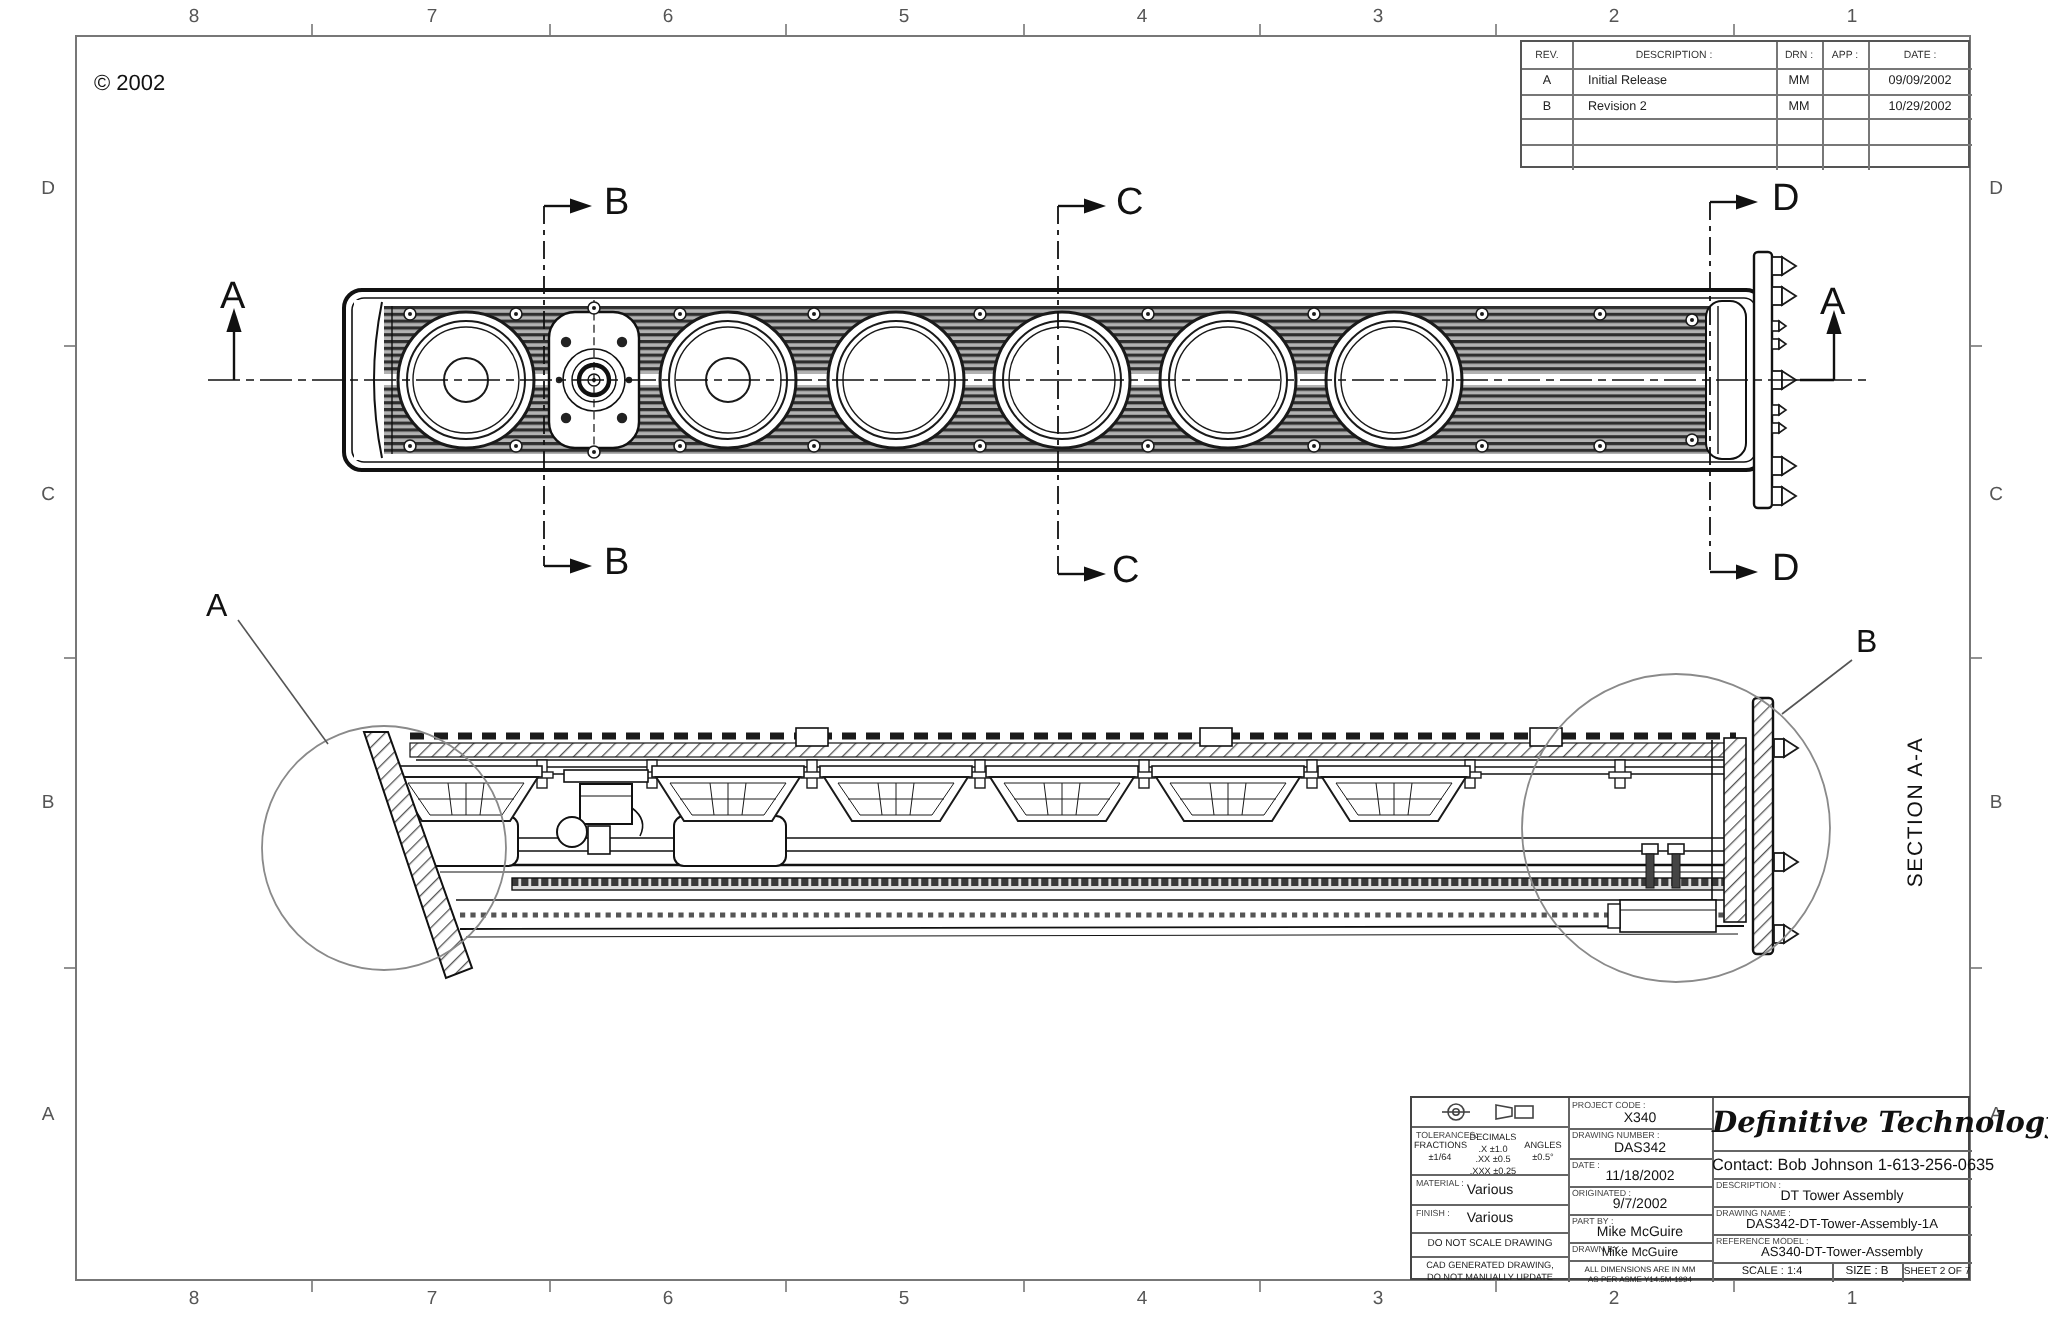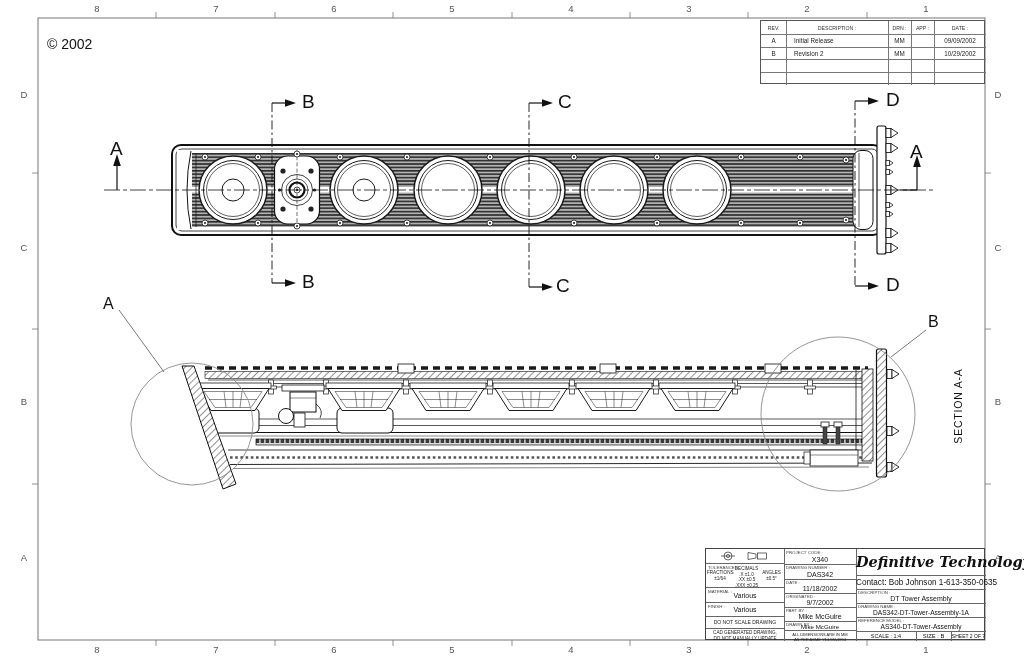--- a/index.html
+++ b/index.html
@@ -3,21 +3,21 @@
 <meta charset="utf-8">
 <style>
   * { margin:0; padding:0; box-sizing:border-box; }
   html,body { width:1024px; height:663px; background:#fff; font-family:"Liberation Sans", sans-serif; color:#1a1a1a; overflow:hidden; }
   #sheet { position:relative; width:1024px; height:663px; background:#fff; }
   svg { position:absolute; left:0; top:0; }
   .abs { position:absolute; }
   .zone { position:absolute; width:22px; text-align:center; font-size:9.5px; color:#555; }
   .cutlabel { position:absolute; font-size:19px; font-weight:normal; color:#111; letter-spacing:.5px; }
   .detlabel { position:absolute; font-size:16px; color:#111; }
-  .copyright { position:absolute; left:47px; top:36px; font-size:14px; color:#111;text-align:right; }
+  .copyright { position:absolute; left:47px; top:36px; font-size:11px; color:#111;text-align:right; }
   .secttitle { position:absolute; left:908px; top:400px; width:100px; text-align:center;
                font-size:10.5px; letter-spacing:.8px; color:#111; transform:rotate(-90deg); }
   
   .revtbl { position:absolute; left:760px; top:20px; width:225px; height:64px; border:1px solid #555; }
   .rline { position:absolute; background:#777; }
   .rtext { position:absolute; font-size:5.2px; color:#333; text-align:center; overflow:hidden; white-space:nowrap; }
   .rcell { position:absolute; font-size:6.3px; color:#222; text-align:center; white-space:nowrap; }
   
   .tblock { position:absolute; left:705px; top:548px; width:280px; height:92px; border:1.2px solid #444; background:#fff; }
   .tline { position:absolute; background:#666; }
@@ -447,21 +447,21 @@
   <div class="tlabel" style="left:80px;top:59px">PART BY :</div>
   <div class="tvalue" style="left:78px;top:64px;width:72px">Mike McGuire</div>
   <div class="tlabel" style="left:80px;top:72.5px">DRAWN BY :</div>
   <div class="tvalue" style="left:78px;top:74px;width:72px;font-size:6.2px">Mike McGuire</div>
   <div class="tsmall" style="left:78px;top:82.5px;width:72px;font-size:4px">ALL DIMENSIONS ARE IN MM
 AS PER ASME Y14.5M-1994</div>
 
   <div class="brand" style="left:150px;top:4px;width:130px">
     <span>Definitive Technology</span>
   </div>
-  <div class="contact" style="left:150px;top:29px;width:130px">Contact: Bob Johnson  1-613-350-0635</div>
+  <div class="contact" style="left:150px;top:29px;width:130px">Contact: Bob Johnson  1-613-256-0635</div>
   <div class="tlabel" style="left:152px;top:41px">DESCRIPTION :</div>
   <div class="tvalue" style="left:150px;top:46px;width:130px">DT Tower Assembly</div>
   <div class="tlabel" style="left:152px;top:55px">DRAWING NAME :</div>
   <div class="tvalue" style="left:150px;top:60px;width:130px;font-size:6.6px">DAS342-DT-Tower-Assembly-1A</div>
   <div class="tlabel" style="left:152px;top:69px">REFERENCE MODEL :</div>
   <div class="tvalue" style="left:150px;top:74px;width:130px;font-size:6.6px">AS340-DT-Tower-Assembly</div>
   <div class="tvalue" style="left:150px;top:84px;width:60px;font-size:5.5px">SCALE :  1:4</div>
   <div class="tvalue" style="left:210px;top:84px;width:35px;font-size:5.8px">SIZE :  B</div>
   <div class="tvalue" style="left:245px;top:84px;width:35px;font-size:5px">SHEET 2 OF 7</div>
 </div>

